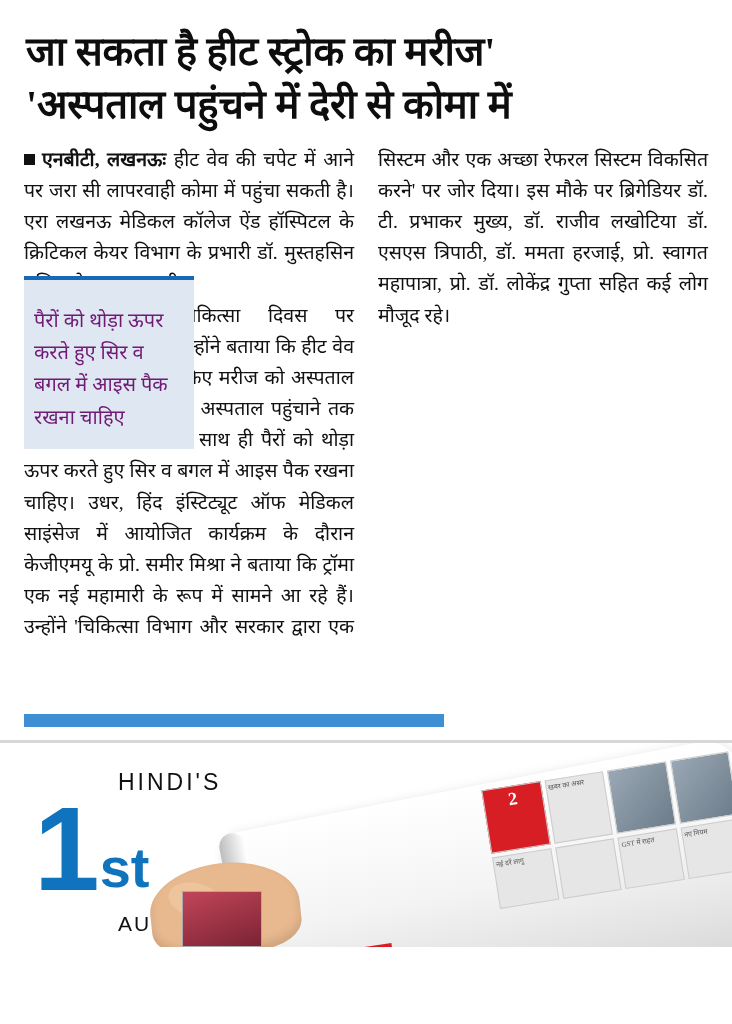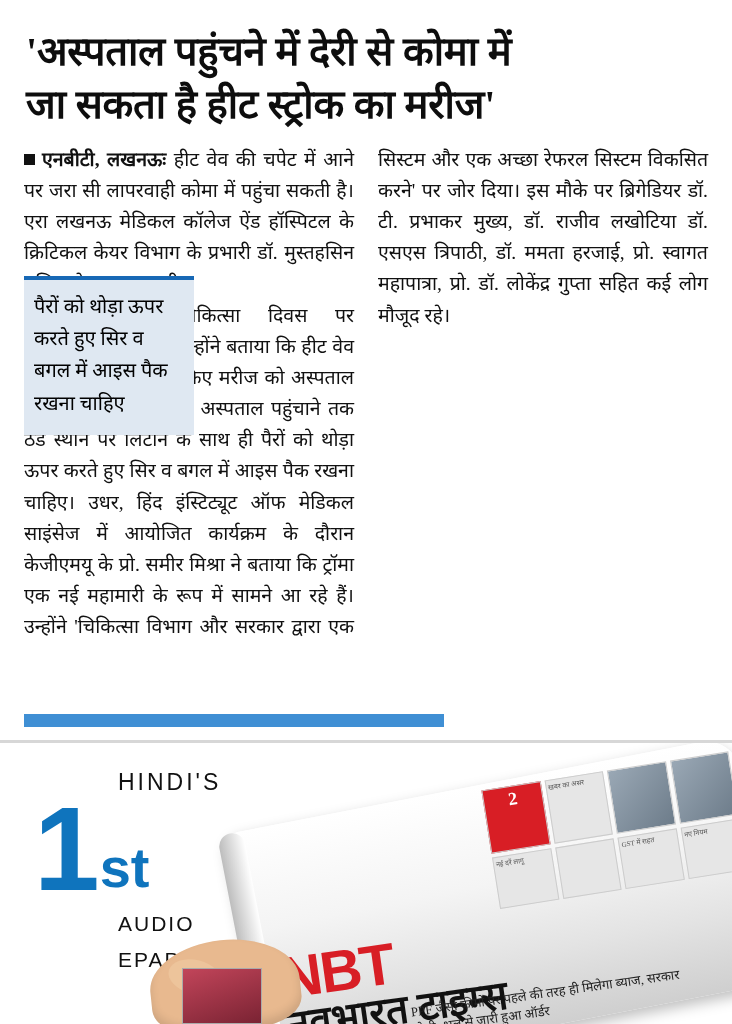--- a/index.html
+++ b/index.html
@@ -62,24 +62,24 @@
   .byline { font-weight: bold; margin-top: 44px; }
 
   
   .pullquote {
     position: absolute;
     left: 24px;
     top: 132px;
     width: 170px;
     background: #dfe8f2;
     border-top: 4px solid #1768b5;
-    padding: 10px 10px 16px 10px;
+    padding: 24px 10px 16px 10px;
     font-size: 20px;
     line-height: 1.62;
-    color: #000000;
+    color: #701a75;
     z-index: 5;
     text-align: left;
   }
 
   
   .strip {
     position: absolute;
     left: 24px;
     right: 24px;
     top: 714px;
@@ -91,21 +91,21 @@
     height: 13px;
     background: #3f8fd4;
   }
 
   
   .ad {
     position: absolute;
     left: 0;
     top: 740px;
     width: 732px;
-    height: 284px;
+    height: 207px;
     background: #ffffff;
     border-top: 3px solid #d7d7d7;
     overflow: hidden;
   }
   .ad-left {
     position: absolute;
     left: 34px;
     top: 26px;
     width: 240px;
   }
@@ -257,22 +257,22 @@
     background: linear-gradient(160deg,#c2455a,#7a2333);
     border: 1px solid #aaa;
   }
 </style>
 </head>
 <body>
 
 <div class="page">
 
   <div class="headline">
+    <span class="line">जा सकता है हीट स्ट्रोक का मरीज'</span>
     <span class="line">'अस्पताल पहुंचने में देरी से कोमा में</span>
-    <span class="line">जा सकता है हीट स्ट्रोक का मरीज'</span>
   </div>
 
   <div class="article">
     <div class="cols">
       <p>
         <span class="dek-marker"></span><span class="byline">एनबीटी, लखनऊः</span>
         <span>हीट वेव की चपेट में आने पर जरा सी लापरवाही कोमा में पहुंचा सकती है। एरा लखनऊ मेडिकल कॉलेज ऐंड हॉस्पिटल के क्रिटिकल केयर विभाग के प्रभारी डॉ. मुस्तहसिन मलिक ने यह बात कही।</span>
       </p>
       <p>आपातकालीन चिकित्सा दिवस पर आयोजित कार्यक्रम में उन्होंने बताया कि हीट वेव के मरीज को बिना देर किए मरीज को अस्पताल में भर्ती करवाना चाहिए। अस्पताल पहुंचाने तक ठंडे स्थान पर लिटाने के साथ ही पैरों को थोड़ा ऊपर करते हुए सिर व बगल में आइस पैक रखना चाहिए। उधर, हिंद इंस्टिट्यूट ऑफ मेडिकल साइंसेज में आयोजित कार्यक्रम के दौरान केजीएमयू के प्रो. समीर मिश्रा ने बताया कि ट्रॉमा एक नई महामारी के रूप में सामने आ रहे हैं। उन्होंने 'चिकित्सा विभाग और सरकार द्वारा एक सिस्टम और एक अच्छा रेफरल सिस्टम विकसित करने' पर जोर दिया। इस मौके पर ब्रिगेडियर डॉ. टी. प्रभाकर मुख्य, डॉ. राजीव लखोटिया डॉ. एसएस त्रिपाठी, डॉ. ममता हरजाई, प्रो. स्वागत महापात्रा, प्रो. डॉ. लोकेंद्र गुप्ता सहित कई लोग मौजूद रहे।</p>
     </div>

